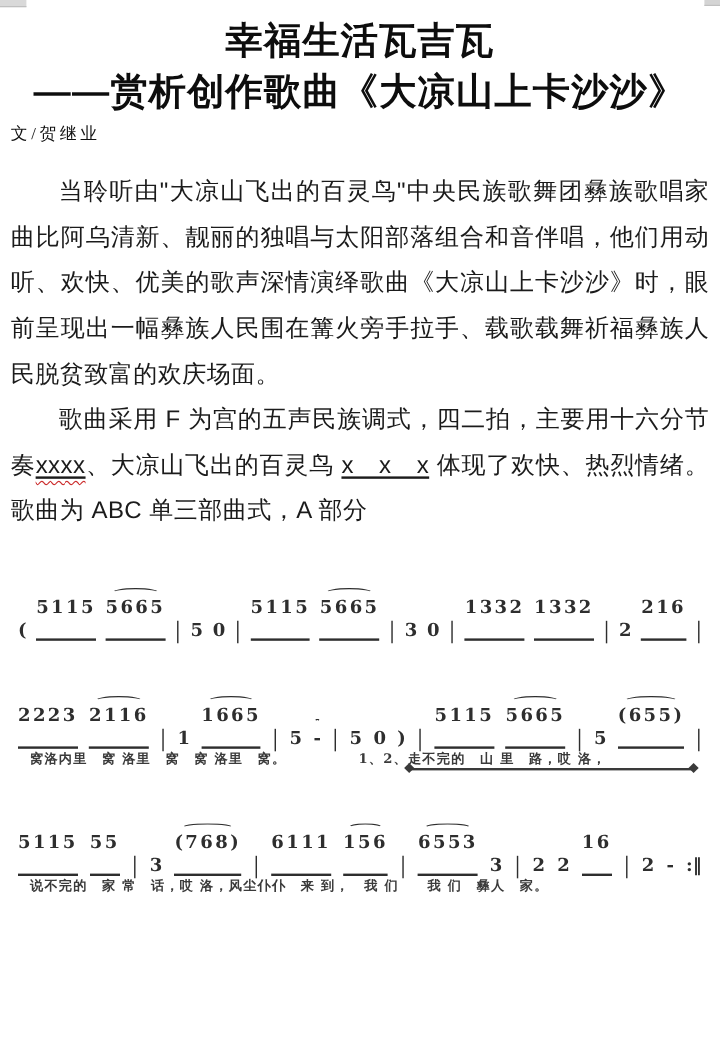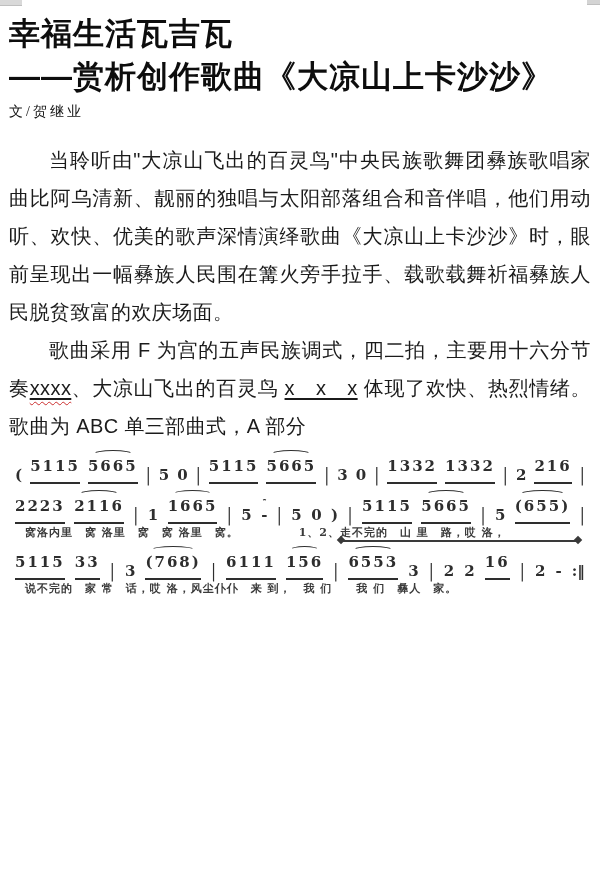--- a/index.html
+++ b/index.html
@@ -15,21 +15,21 @@
     overflow:hidden;
     font-family:"Liberation Sans",sans-serif;
     color:var(--text);
   }
   .corner-tl{position:absolute;top:0;left:0;width:22px;height:6px;background:#d9d9d9;border-bottom:1px solid #bfbfbf;}
   .corner-tr{position:absolute;top:0;right:0;width:13px;height:5px;background:#d4d4d4;border-bottom:1px solid #c0c0c0;}
 
   .doc{padding:10px 9px 0 9px;}
 
   h1.title{
-    text-align:left;
+    text-align:center;
     font-size:31px;
     font-weight:bold;
     line-height:43px;
     letter-spacing:1px;
     color:#0d0d0d;
     margin-top:2px;
   }
   .byline{
     text-align:left;
     font-family:"Liberation Serif","DejaVu Serif",serif;
@@ -65,21 +65,21 @@
   }
   .sys{position:relative;margin-bottom:13px;}
   .notes{
     display:flex;
     justify-content:space-between;
     align-items:flex-end;
     font-size:15px;
     line-height:18px;
   }
   .tok{position:relative;white-space:nowrap;}
-  .tok.u{border-bottom:2.5px solid var(--score);padding-bottom:7px;letter-spacing:2px;}
+  .tok.u{border-bottom:2.5px solid var(--score);padding-bottom:17px;letter-spacing:2px;margin-top:40px;}
   .tok.bar{font-weight:normal;transform:scaleY(1.25);}
   .tok.tie::before{
     content:"";
     position:absolute;
     left:10%;right:10%;
     top:-7px;height:6px;
     border:1.5px solid transparent;
     border-top:1.5px solid var(--score);
     border-radius:50% 50% 0 0;
   }
@@ -172,21 +172,21 @@
           <span class="tok">5</span>
           <span class="tok u tie">(655)</span>
           <span class="tok bar">|</span>
         </div>
         <div class="lyr">窝洛内里　窝 洛里　窝　窝 洛里　窝。　　　　　1、2、走不完的　山 里　路，哎 洛，</div>
       </div>
       <div class="sys">
         <div class="bracket"></div>
         <div class="notes">
           <span class="tok u">5115</span>
-          <span class="tok u">33</span>
+          <span class="tok u">55</span>
           <span class="tok bar">|</span>
           <span class="tok">3</span>
           <span class="tok u tie">(768)</span>
           <span class="tok bar">|</span>
           <span class="tok u">6111</span>
           <span class="tok u tie">156</span>
           <span class="tok bar">|</span>
           <span class="tok u tie">6553</span>
           <span class="tok">3</span>
           <span class="tok bar">|</span>

